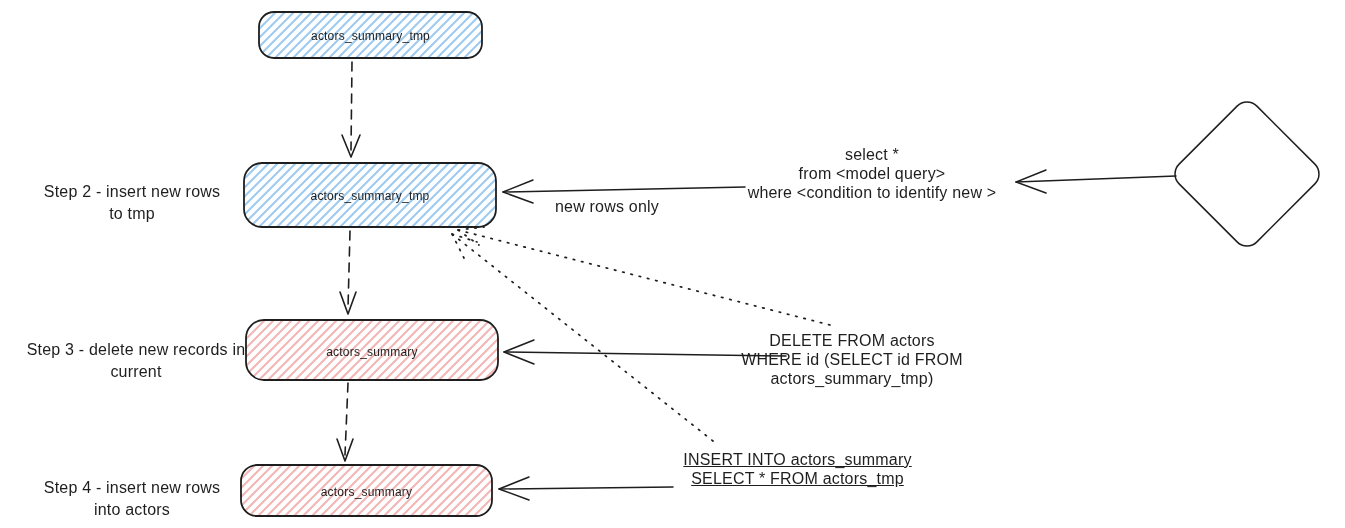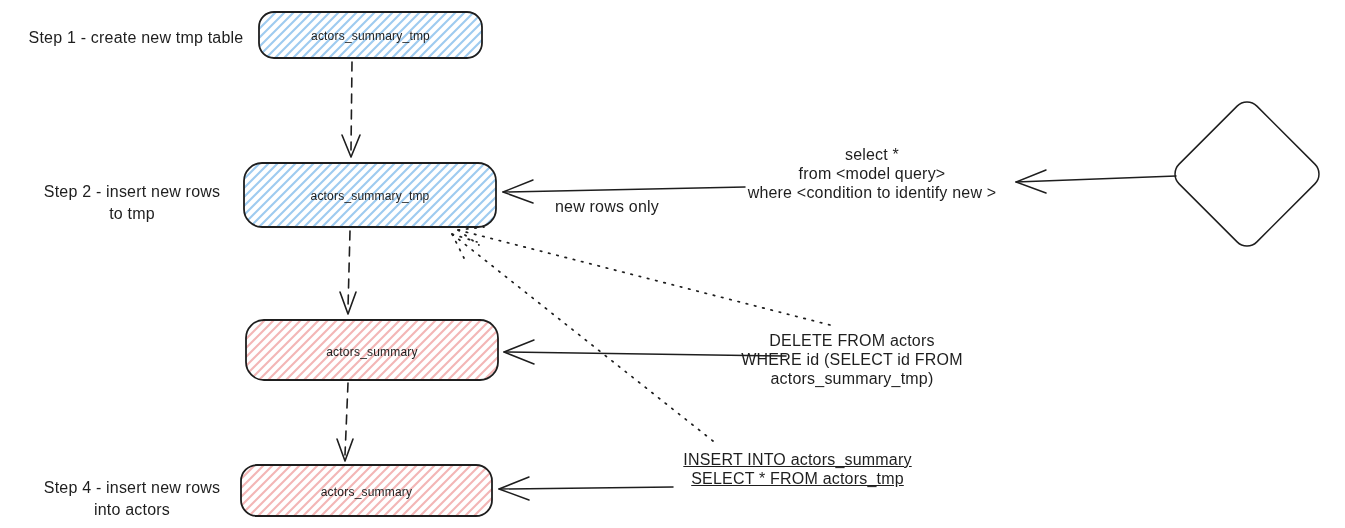--- a/index.html
+++ b/index.html
@@ -86,23 +86,24 @@
         <line x1="830" y1="325" x2="458" y2="230"></line>
         <path d="M458,230 L479,245 M458,230 L484,227"></path>
       </g>
       <g>
         <line x1="713" y1="441" x2="452" y2="234"></line>
         <path d="M452,234 L464,258 M452,234 L477,242"></path>
       </g>
     </g>
   </svg>
 
-  <div class="lbl" style="left:12px; top:27px; width:248px;">Step 1 - create new tmp table</div>
   <div class="lbl" style="left:12px; top:181px; width:240px;">Step 2 - insert new rows
 to tmp</div>
+  <div class="lbl" style="left:8px; top:339px; width:256px;">Step 3 - delete new records in
+current</div>
   <div class="lbl" style="left:12px; top:477px; width:240px;">Step 4 - insert new rows
 into actors</div>
 
   <div class="lbl node-lbl" style="left:259px; top:25px; width:223px;">actors_summary_tmp</div>
   <div class="lbl node-lbl" style="left:244px; top:185px; width:252px;">actors_summary_tmp</div>
   <div class="lbl node-lbl" style="left:246px; top:341px; width:252px;">actors_summary</div>
   <div class="lbl node-lbl" style="left:241px; top:481px; width:251px;">actors_summary</div>
 
   <div class="lbl query" style="left:712px; top:145px; width:320px;">select *
 from &lt;model query&gt;

